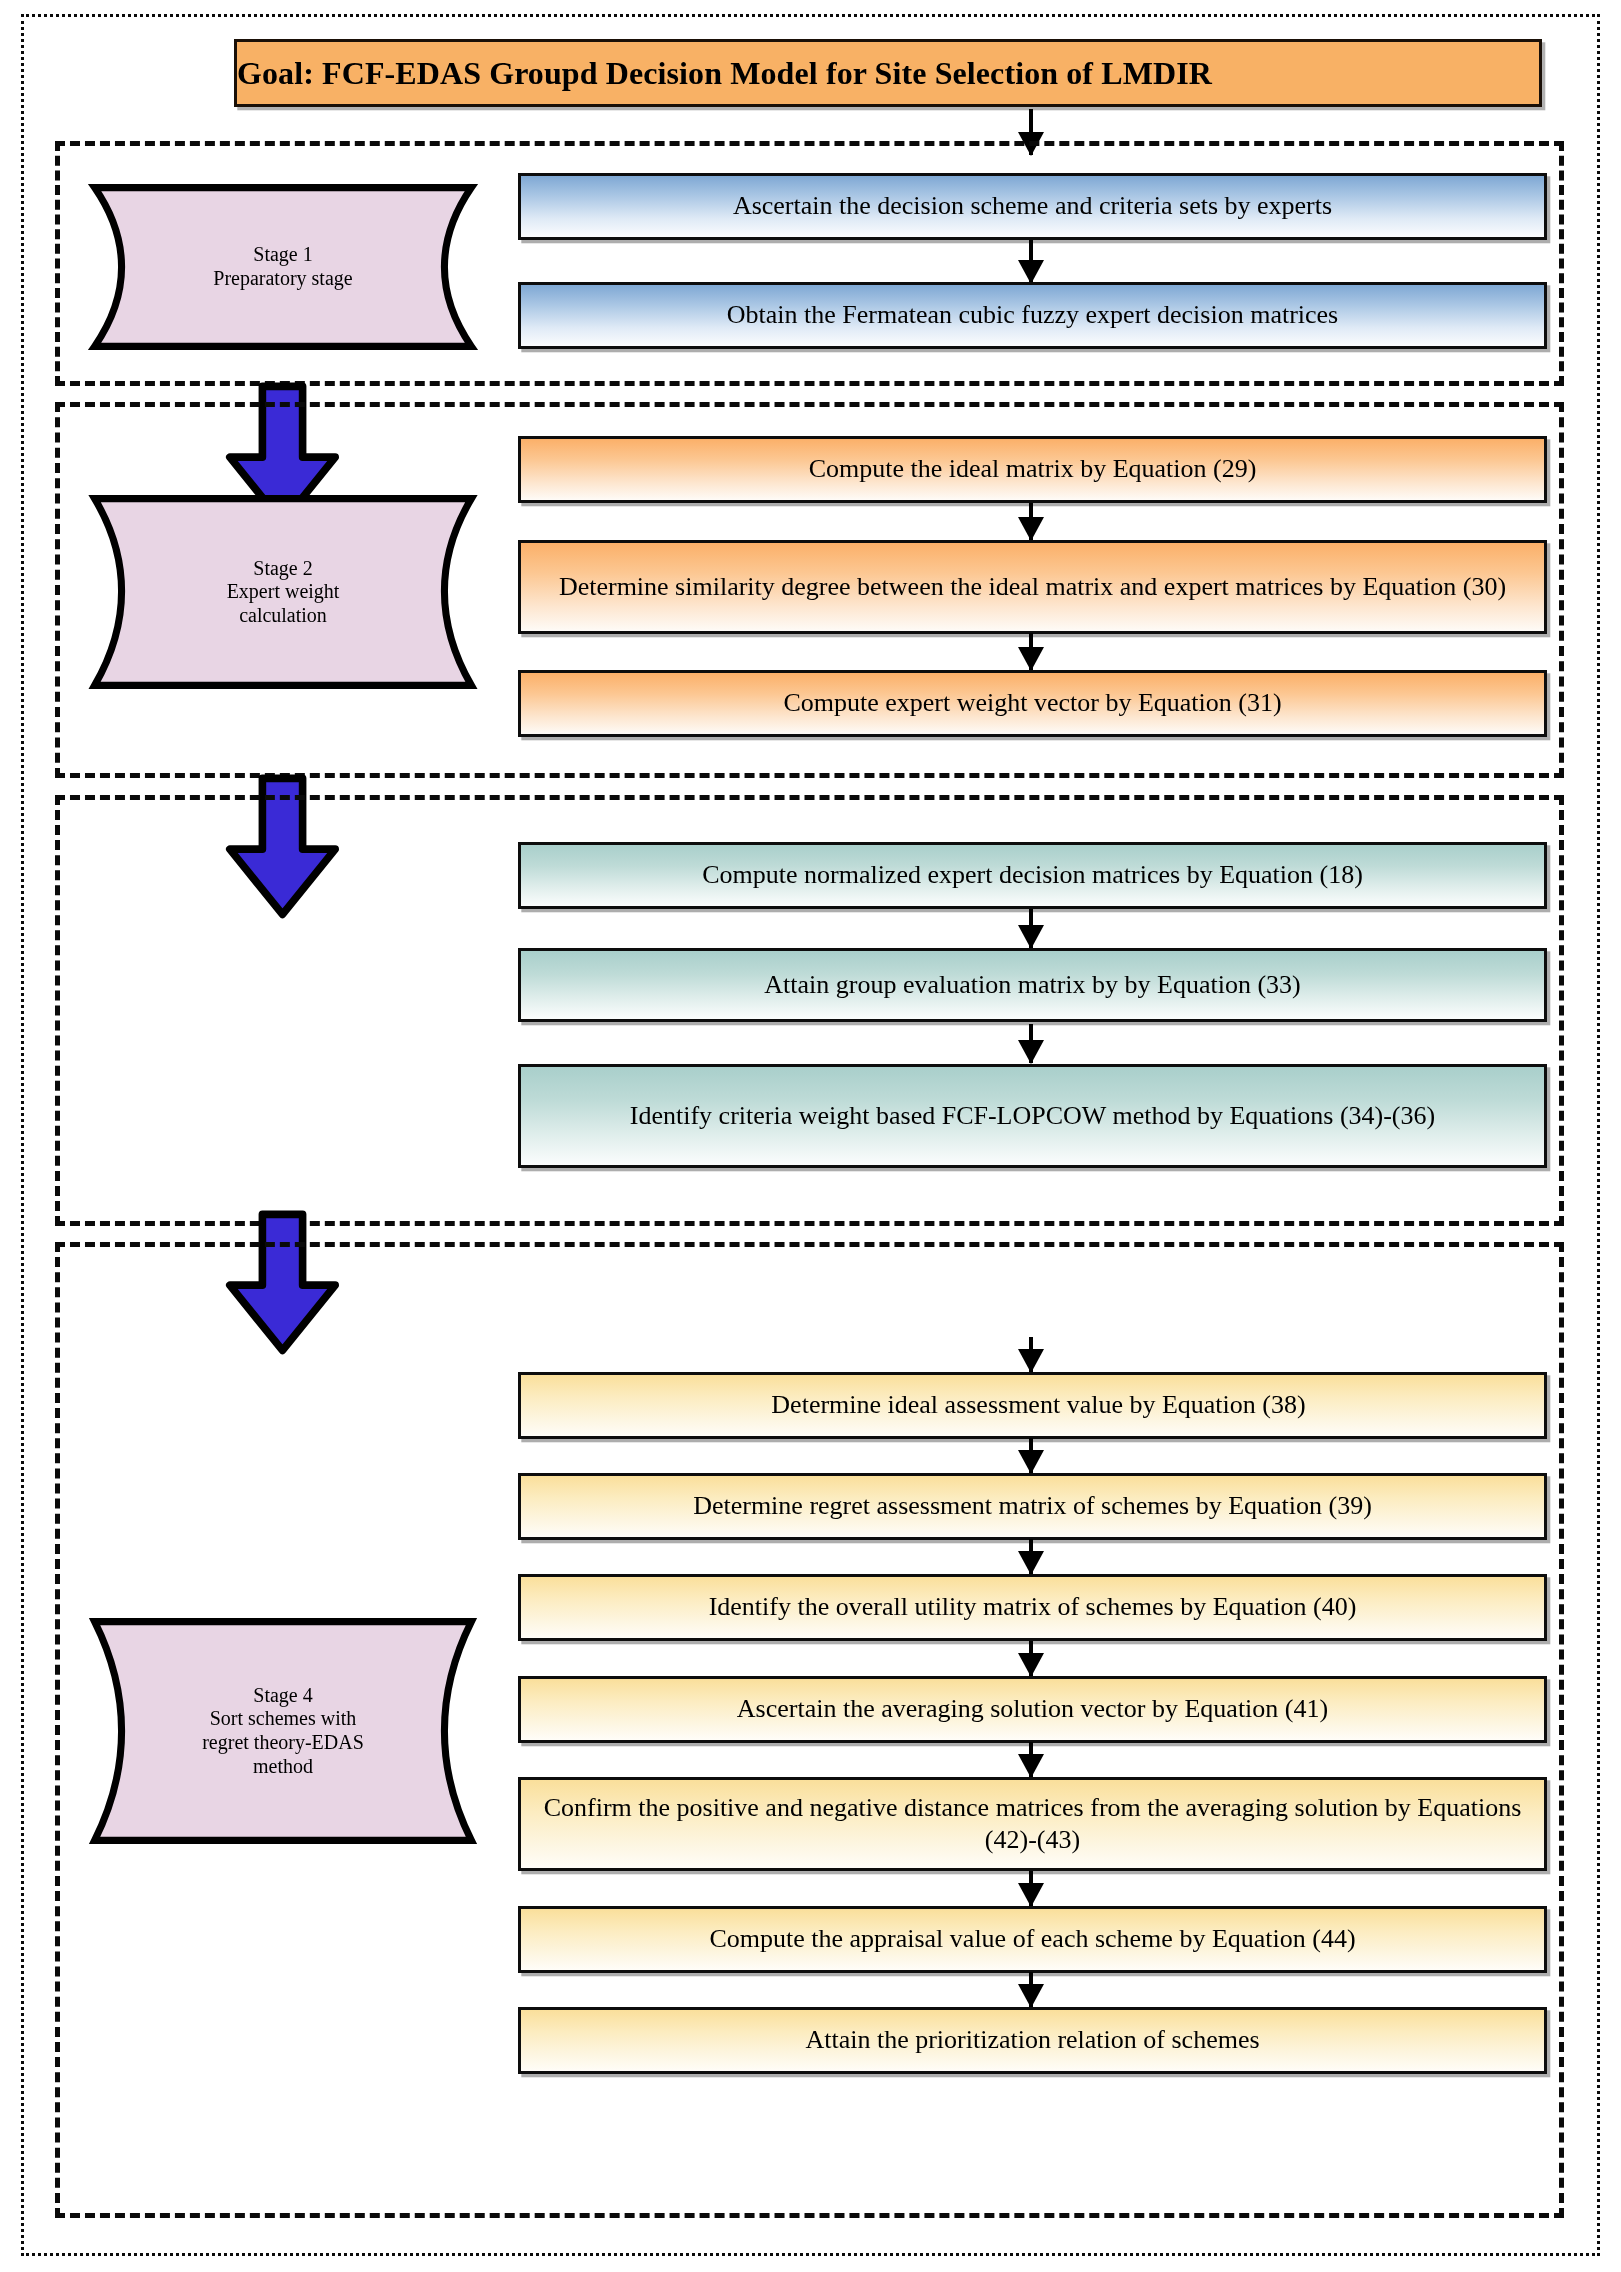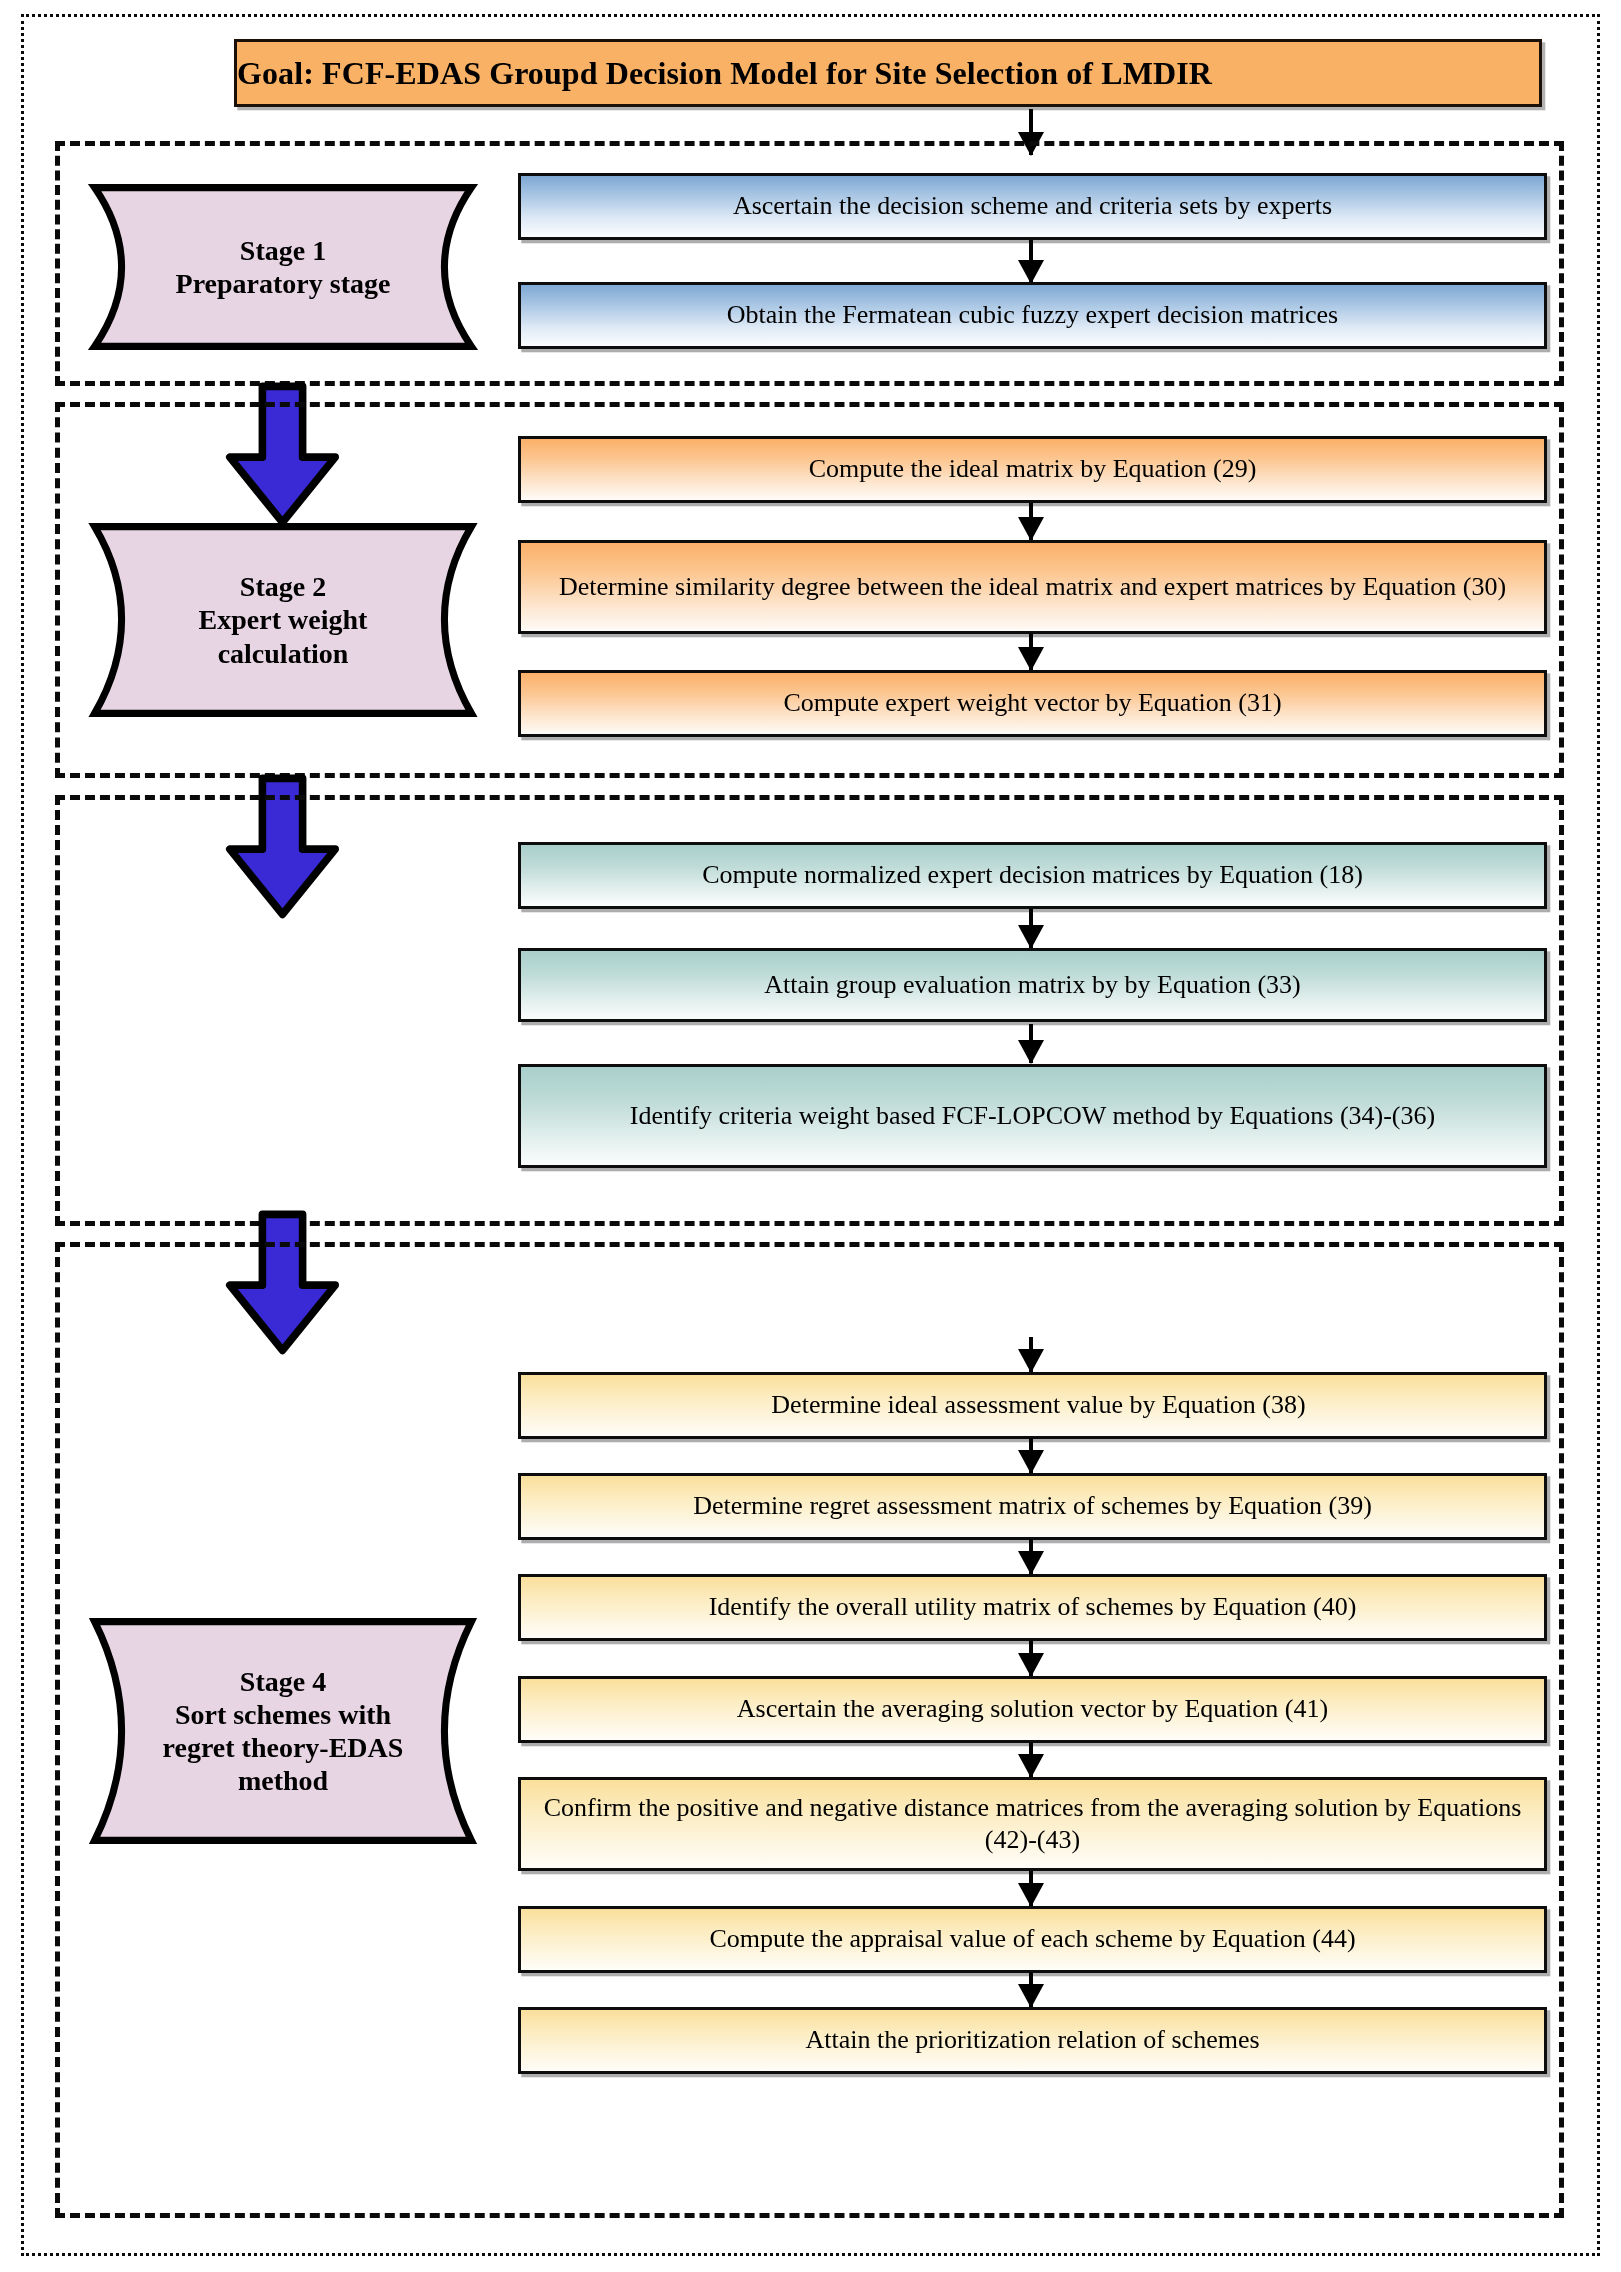--- a/index.html
+++ b/index.html
@@ -79,22 +79,22 @@
   .stage-label .stage-text {
     position: absolute;
     left: 0;
     top: 0;
     width: 100%;
     height: 100%;
     display: flex;
     flex-direction: column;
     align-items: center;
     justify-content: center;
-    font-weight: bold;
-    font-size: 28px;
+    font-weight: normal;
+    font-size: 20px;
     line-height: 1.18;
     text-align: center;
     padding: 0 32px;
     box-sizing: border-box;
   }
 
   
   .proc-box {
     position: absolute;
     left: 518px;
@@ -179,21 +179,21 @@
   </div>
 
   <div class="block-arrow" style="top:382px; height:147px;">
     <svg viewBox="0 0 230 270" preserveAspectRatio="none">
       <path d="M78,8 L152,8 L152,138 L212,138 L115,258 L18,138 L78,138 Z" fill="#3a2ad6" stroke="#000000" stroke-width="14" stroke-linejoin="round"></path>
     </svg>
   </div>
 
   <div class="stage-frame" style="left:55px; top:402px; width:1509px; height:376px;"></div>
 
-  <div class="stage-label" style="top:519px; height:202px;">
+  <div class="stage-label" style="top:491px; height:202px;">
     <svg viewBox="0 0 720 370" preserveAspectRatio="none">
       <path d="M14,14 L706,14 C640,124 640,242 706,356 L14,356 C80,242 80,124 14,14 Z" fill="#e8d5e4" stroke="#000000" stroke-width="13"></path>
     </svg>
     <div class="stage-text">
       <div>Stage 2</div>
       <div>Expert weight</div>
       <div>calculation</div>
     </div>
   </div>
 

